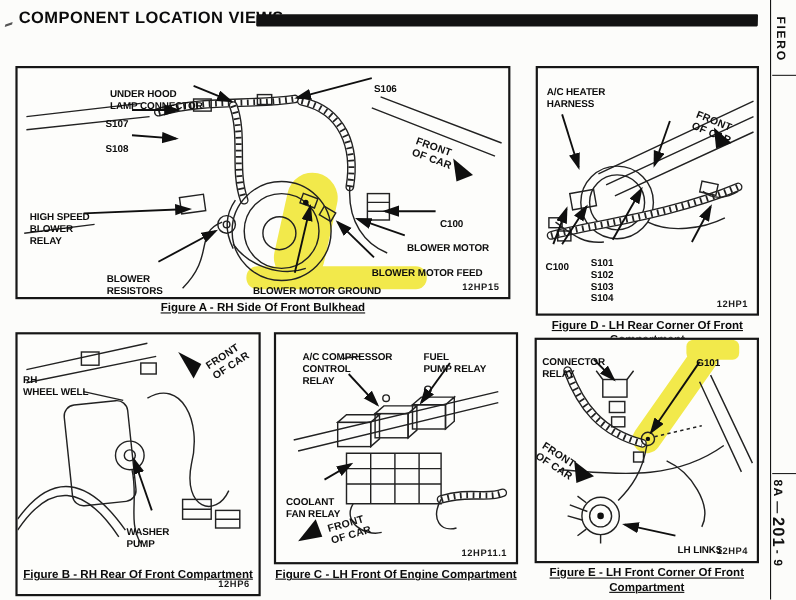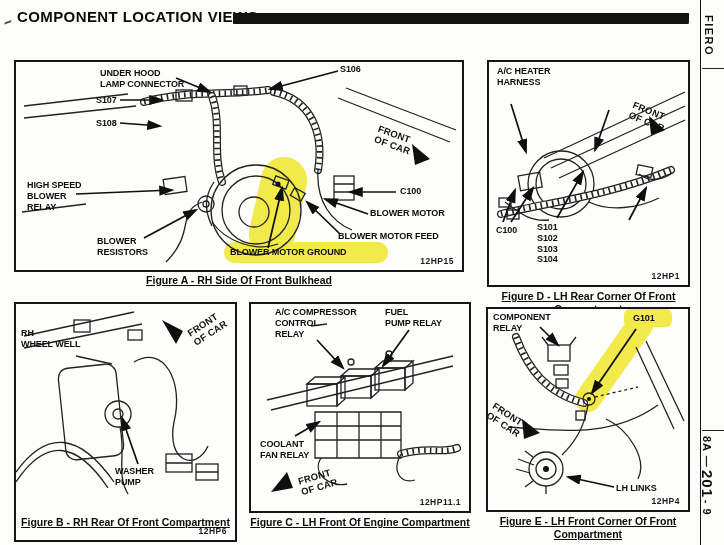--- a/index.html
+++ b/index.html
@@ -11,21 +11,21 @@
   .hdr-title{position:absolute;left:17px;top:8px;font:bold 15px/1.2 "Liberation Sans",sans-serif;letter-spacing:.4px;color:#0b0b0b;}
   .hdr-bar{position:absolute;left:233px;top:13px;width:456px;height:11px;background:#121212;transform:skewX(-1.2deg);border-radius:1px;}
   .stray{position:absolute;left:5px;top:16px;width:7px;height:5px;border-bottom:2px solid #555;transform:rotate(-18deg) skewX(-30deg);}
   .vrule{position:absolute;left:700px;top:0;height:545px;border-left:1.5px solid #151515;}
   .tick{position:absolute;left:702px;width:22px;border-top:1px solid #222;}
   .side-tab{position:absolute;left:703px;top:15px;writing-mode:vertical-rl;font:bold 11px/1 "Liberation Sans",sans-serif;letter-spacing:1.5px;}
   .pageno{position:absolute;left:700px;top:436px;writing-mode:vertical-rl;font:bold 11px/1 "Liberation Sans",sans-serif;letter-spacing:1px;white-space:nowrap;}
   .pageno .big{font-size:15px;letter-spacing:1px;margin:2px 0;}
   .fig{position:absolute;border:2px solid #161616;background:#fdfdfb;box-sizing:border-box;}
   .fig svg{position:absolute;left:0;top:0;}
-  .lbl{position:absolute;font:bold 9px/1.2 "Liberation Sans",sans-serif;color:#0d0d0d;white-space:pre-line;letter-spacing:-.1px;}
+  .lbl{position:absolute;font:bold 9px/1.2 "Liberation Sans",sans-serif;color:#0d0d0d;white-space:pre-line;letter-spacing:-.1px;margin-top:12px;}
   .foc{position:absolute;font:bold 9.5px/1.15 "Liberation Sans",sans-serif;white-space:pre-line;letter-spacing:.2px;transform-origin:left top;}
   .code{position:absolute;right:8px;bottom:5px;font:bold 8.5px/1 "Liberation Sans",sans-serif;letter-spacing:.5px;color:#1b1b1b;}
   .cap{position:absolute;text-align:center;font:bold 10.5px/1.2 "Liberation Sans",sans-serif;color:#0b0b0b;text-decoration:underline;}
   .ln{stroke:#222;stroke-width:1.3;fill:none;}
   .ldr{stroke:#0f0f0f;stroke-width:1.7;fill:none;}
   .blk{fill:#0f0f0f;stroke:none;}
   .tO{stroke:#222;stroke-width:8;fill:none;stroke-linecap:round;}
   .tI{stroke:#fdfdfb;stroke-width:5.5;fill:none;stroke-linecap:round;}
   .tR{stroke:#222;stroke-width:5.5;fill:none;stroke-dasharray:1.6 4.2;}
 </style>
@@ -267,21 +267,21 @@
       <path class="ln" d="M20,118 C60,120 120,132 170,96 M118,110 C140,120 160,150 150,170"></path>
       <rect class="ln" x="88" y="102" width="9" height="9"></rect>
     </g>
     <g>
       <path class="ldr" marker-end="url(#ahE)" d="M52,18 L70,36"></path>
       <path class="ldr" stroke-width="2.2" marker-end="url(#ahE)" d="M148,20 L104,84"></path>
       <path class="ldr" stroke-width="2.2" marker-end="url(#ahE)" d="M126,178 L80,168"></path>
     </g>
     <polygon class="blk" points="34,110 52,124 36,130"></polygon>
   </svg>
-  <div class="lbl" style="left:5px;top:3px">COMPONENT
+  <div class="lbl" style="left:5px;top:3px">CONNECTOR
 RELAY</div>
   <div class="lbl" style="left:145px;top:4px">G101</div>
   <div class="lbl" style="left:128px;top:174px">LH LINKS</div>
   <div class="foc" style="left:8px;top:92px;transform:rotate(33deg)">FRONT
 OF CAR</div>
   <div class="code">12HP4</div>
 </div>
 <div class="cap" style="left:486px;top:515px;width:204px">Figure E - LH Front Corner Of Front Compartment</div>
 
 </body></html>

